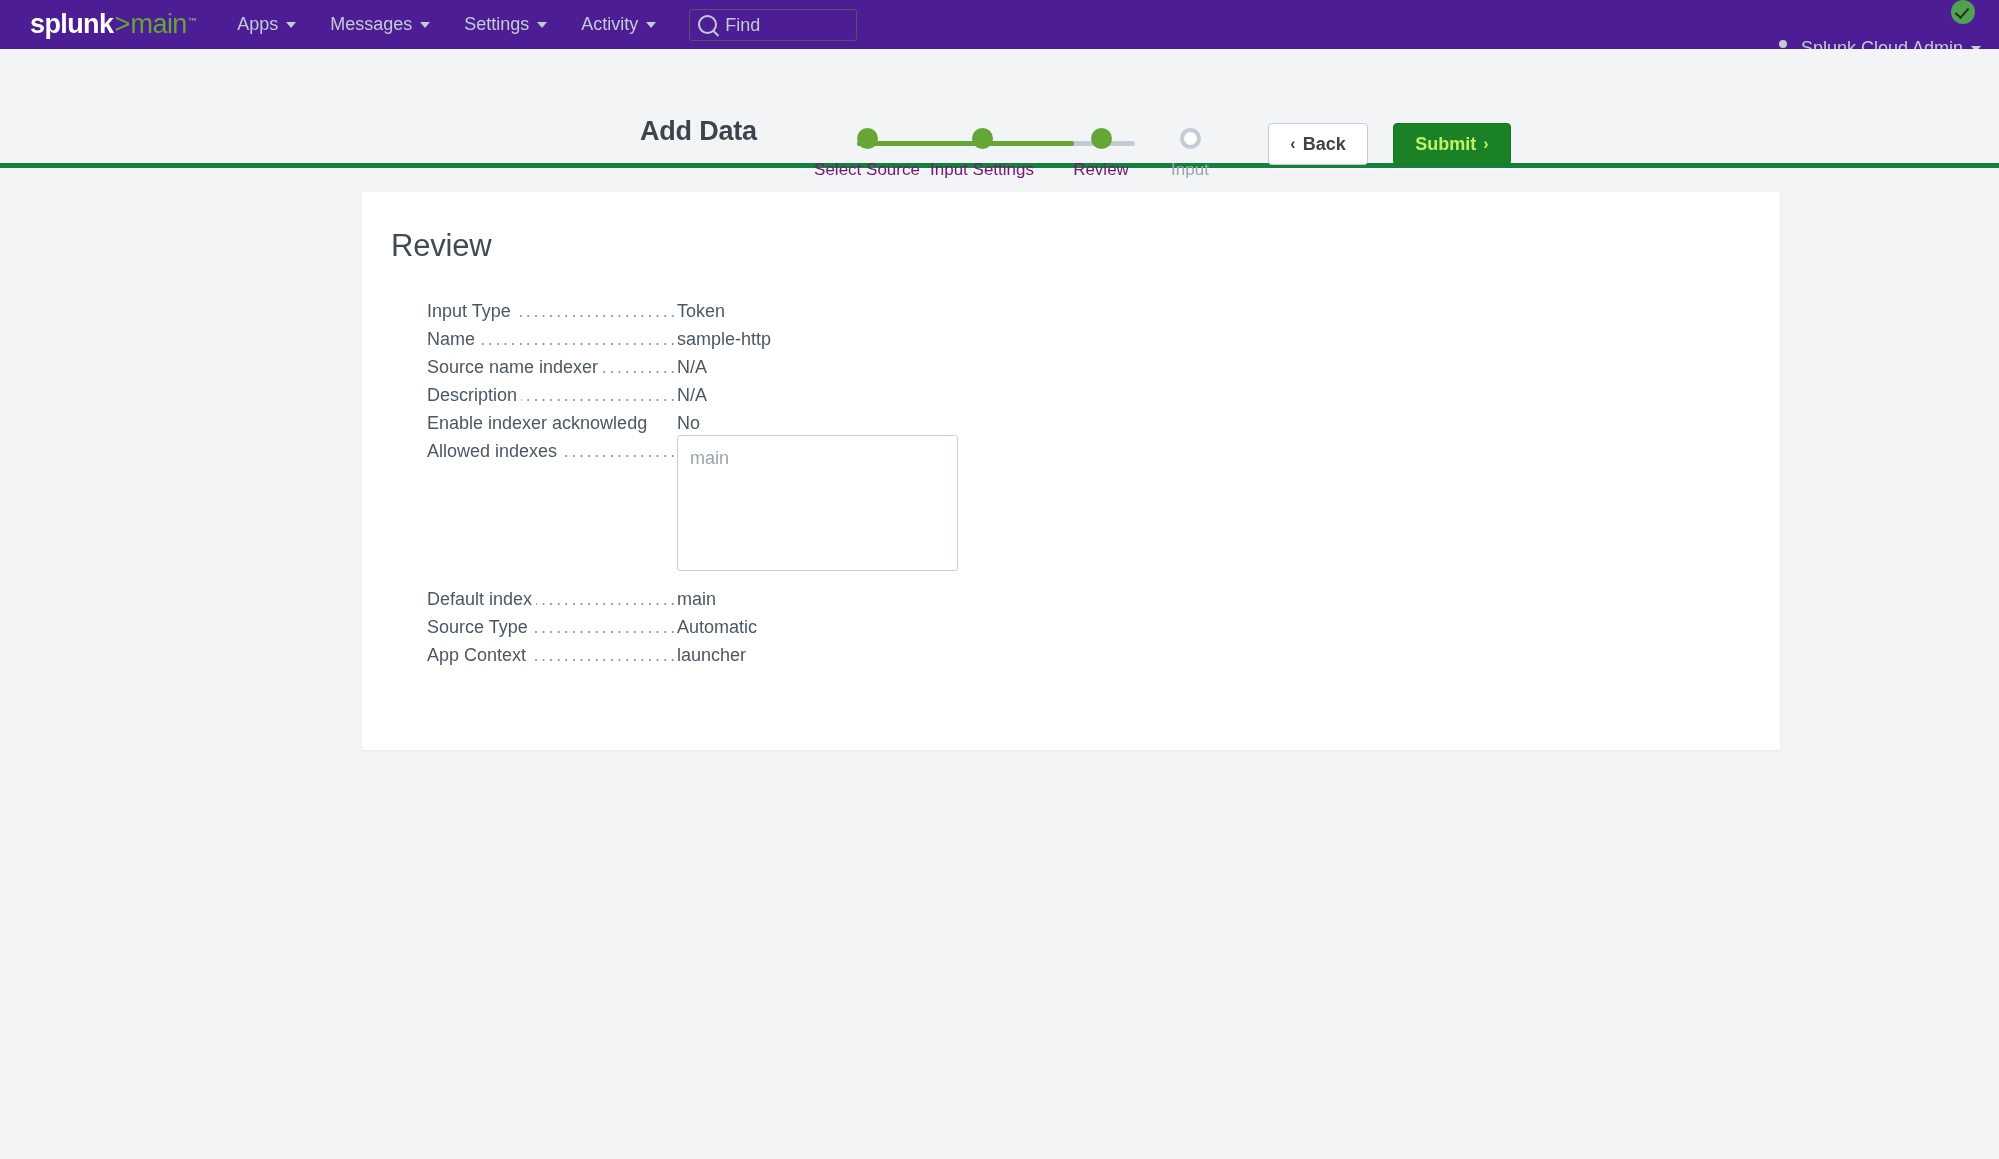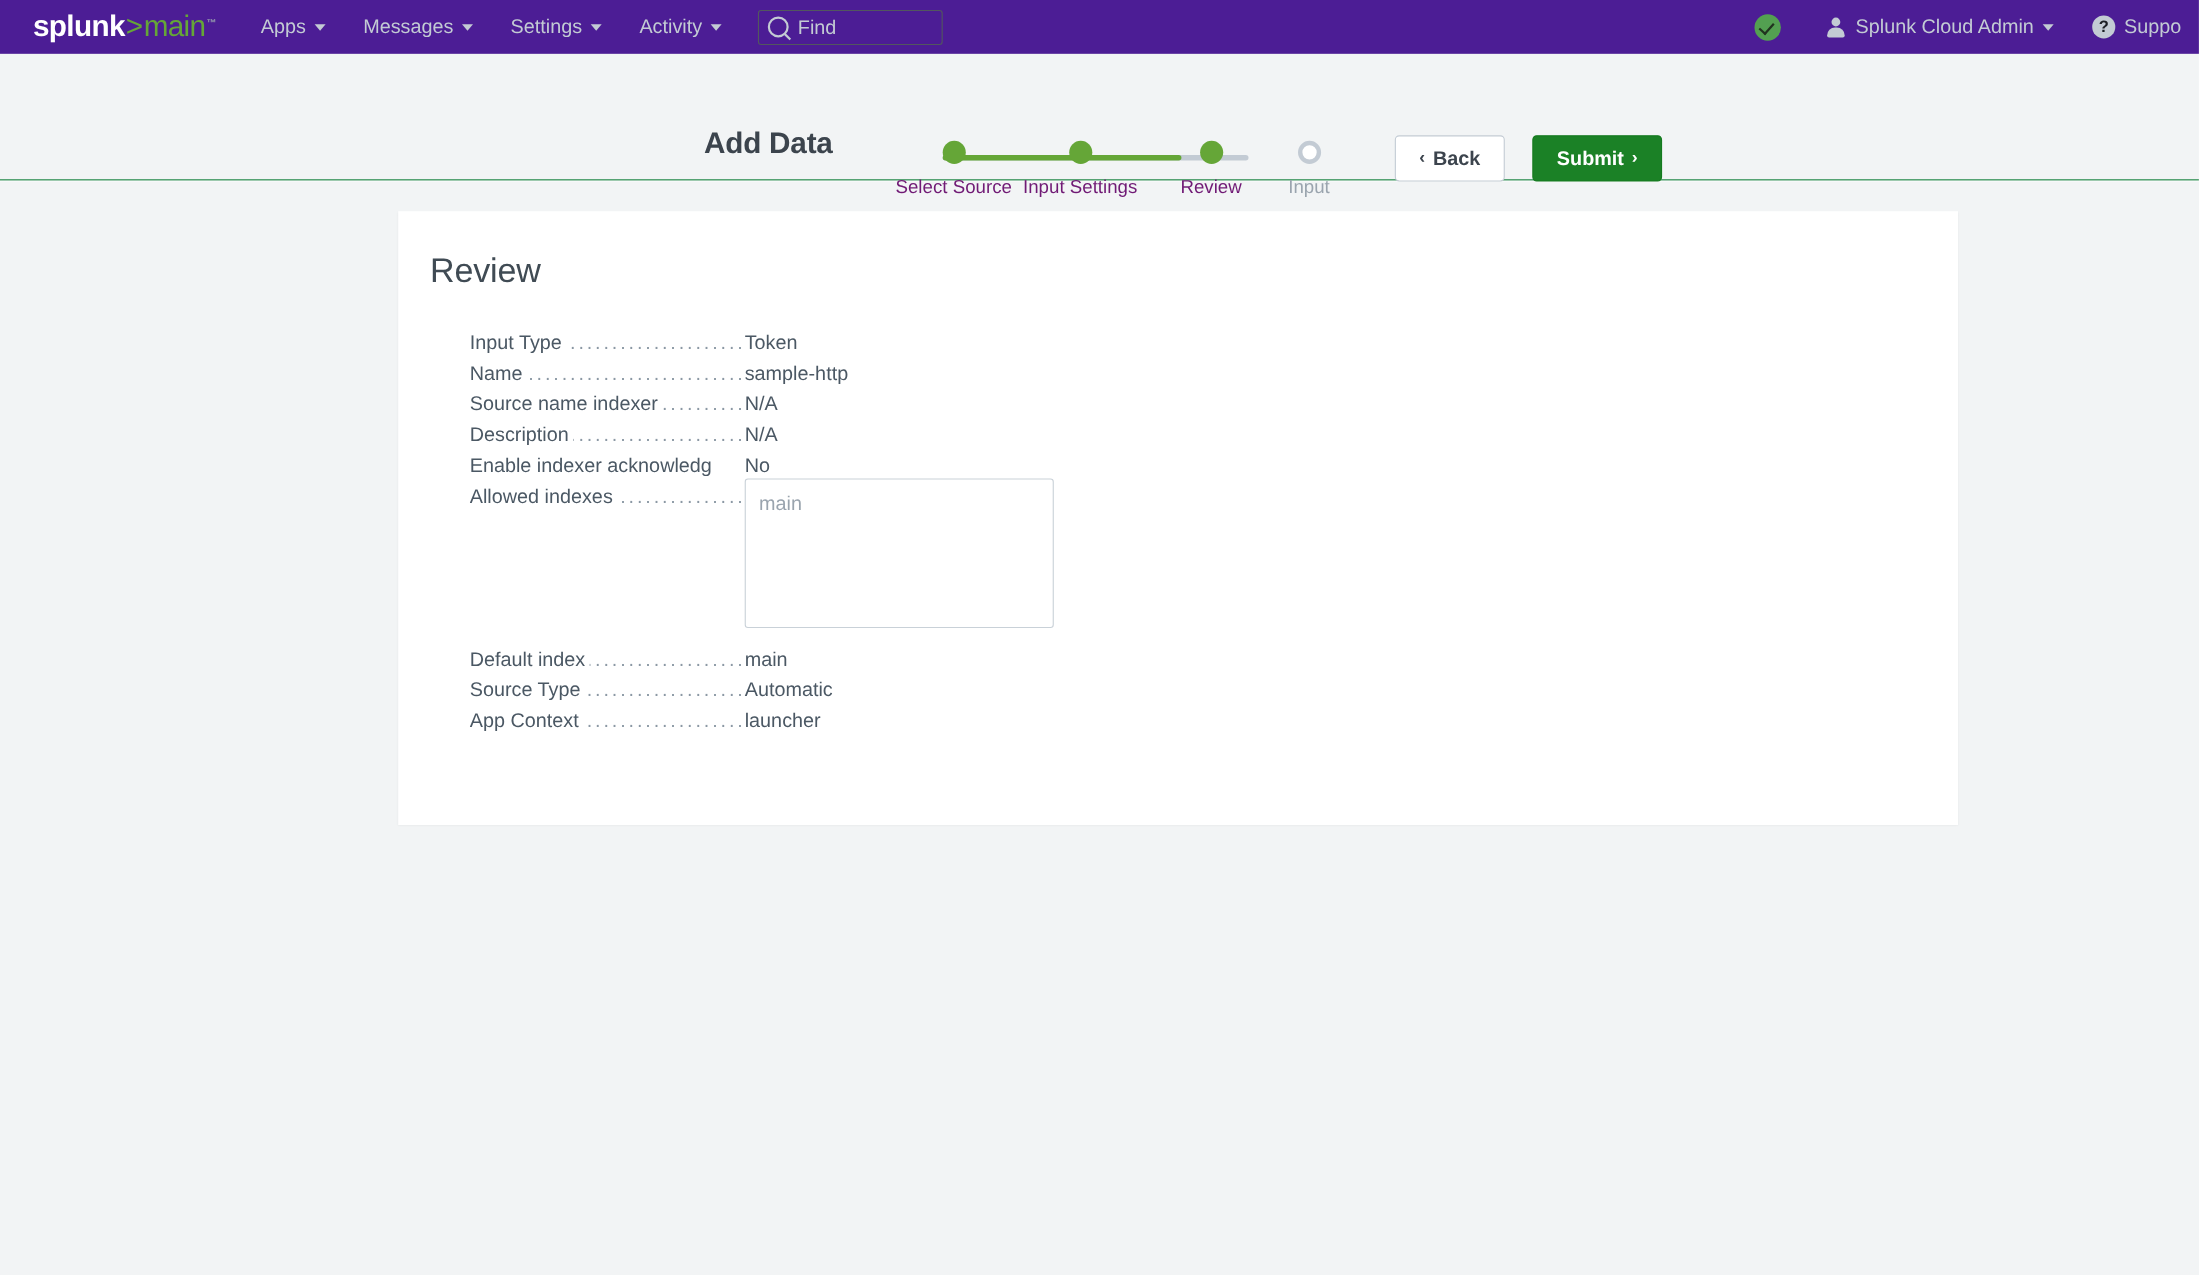--- a/index.html
+++ b/index.html
@@ -88,26 +88,27 @@
     right: -2px; bottom: -5px;
   }
   #find-text {
     color: #c3cbd4;
     font-size: 18px;
     line-height: 1;
   }
 
   #nav-right {
     position: absolute;
-    right: 16px;
+    right: 0;
     top: 0;
     height: 49px;
     display: flex;
-    align-items: center;
-    white-space: nowrap;
+    align-items: flex-end;
+    white-space: nowrap;
+    flex-direction: column;
   }
   #health-icon {
     width: 24px; height: 24px;
     border-radius: 50%;
     background: #53a051;
     position: relative;
     margin-right: 24px;
     flex: 0 0 auto;
   }
   #health-icon::after {
@@ -153,21 +154,21 @@
     margin-right: 8px;
     flex: 0 0 auto;
   }
   #user-menu { padding-right: 18px; }
   #support-menu { padding-right: 0; }
 
   
   #wizard-header {
     height: 114px;
     background: #f2f4f5;
-    border-bottom: 1px solid #15803d;
+    border-bottom: 5px solid #15803d;
     box-shadow: 0 1px 0 rgba(255,255,255,0.8);
     position: relative;
     padding-left: 17px;
   }
   #wizard-title {
     position: absolute;
     left: 640px;
     top: 82px;
     transform: translateY(-50%);
     font-size: 27px;
@@ -254,21 +255,21 @@
     box-sizing: border-box;
   }
   #submit-button {
     height: 42px;
     min-width: 118px;
     padding: 0 18px;
     margin-left: 25px;
     background: #1b8126;
     border: 1px solid #157a1f;
     border-radius: 4px;
-    color: #ffffff;
+    color: #bef264;
     font-size: 18px;
     font-weight: bold;
     font-family: "Liberation Sans", sans-serif;
     cursor: pointer;
     display: flex;
     align-items: center;
     justify-content: center;
     gap: 7px;
     box-sizing: border-box;
   }

